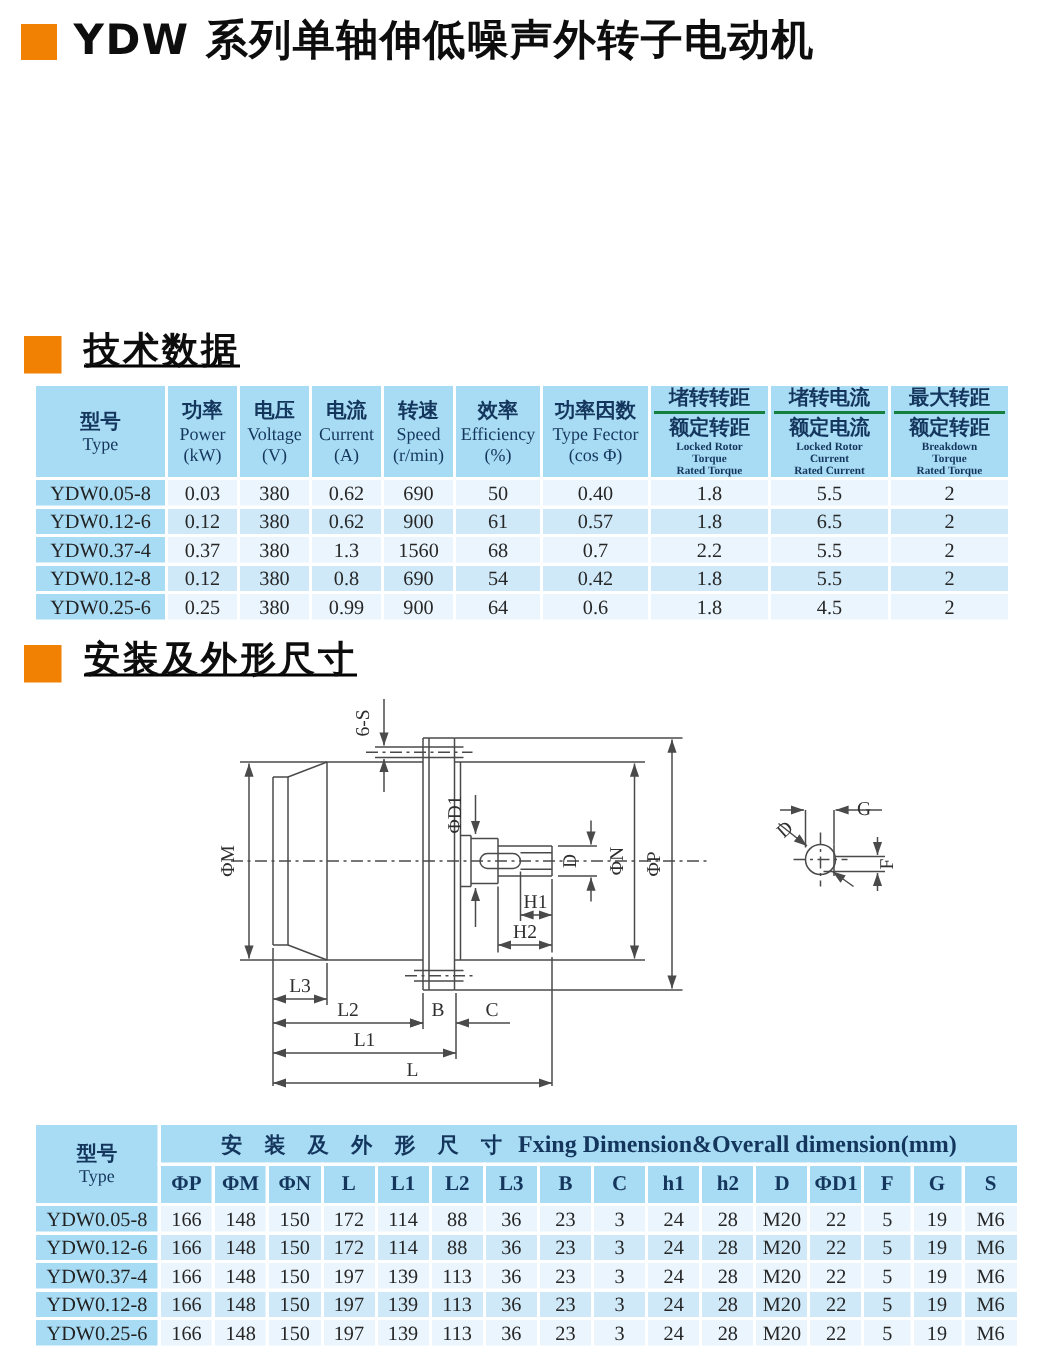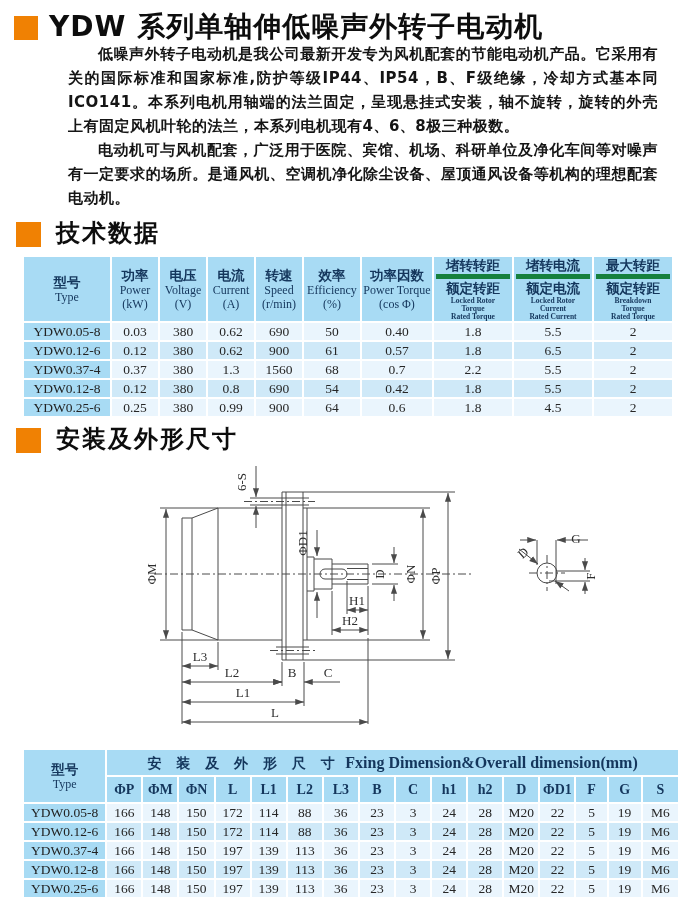--- a/index.html
+++ b/index.html
@@ -8,30 +8,30 @@
   .sq{display:inline-block;background:#f08103;}
   
   .title-row{position:absolute;left:14px;top:8px;display:flex;align-items:center;gap:11px;}
   .title-row .sq{width:24px;height:24px;margin-top:2px;}
   .title-row h1{margin:0;font-size:28px;font-weight:bold;color:#0d0d0d;letter-spacing:1px;}
   
   .intro{position:absolute;left:68px;top:42px;width:590px;color:#151515;
          font-size:15px;font-weight:600;line-height:24px;text-align:justify;letter-spacing:0.5px;}
   .intro p{margin:0;text-indent:2em;}
   
-  .sec{position:absolute;left:16px;display:flex;align-items:center;gap:15px;}
+  .sec{position:absolute;left:16px;display:flex;align-items:flex-end;gap:15px;text-decoration:underline;}
   .sec .sq{width:25px;height:25px;margin-top:3px;}
   .sec h2{margin:0;font-size:24px;font-weight:bold;color:#0d0d0d;letter-spacing:2px;}
   
   table{border-collapse:collapse;table-layout:fixed;}
   td,th{border:2px solid #fff;padding:0;text-align:center;vertical-align:middle;overflow:hidden;}
   .hbg{background:#a8dbf4;color:#14365c;}
   .hd-cn{font-family:"DejaVu Sans",sans-serif;font-weight:bold;font-size:13.5px;line-height:16px;}
   .hd-en{font-family:"Liberation Serif",serif;font-weight:normal;font-size:12px;line-height:14px;}
-  .frac-top{border-bottom:5px solid #15803d;padding-bottom:1px;margin:0 2px 1px 2px;}
+  .frac-top{border-bottom:2px solid #15803d;padding-bottom:1px;margin:0 2px 1px 2px;}
   .fr-en{font-family:"Liberation Serif",serif;font-weight:bold;font-size:7.5px;line-height:8px;margin-top:1px;}
   .num{font-family:"Liberation Serif",serif;font-size:13.5px;color:#262626;}
   .tcol{background:#a8dbf4;font-family:"Liberation Serif",serif;font-size:13.5px;color:#222;}
   .r-a td{background:#eaf5fd;}
   .r-b td{background:#cfe9f8;}
   .r-a td.tcol,.r-b td.tcol{background:#a8dbf4;}
   .t1{position:absolute;left:22px;top:255px;width:652px;}
   .t1 thead th{height:57px;}
   .t1 tbody tr{height:19px;}
   .t2{position:absolute;left:22px;top:748px;width:658px;}
@@ -49,24 +49,20 @@
 </head>
 <body>
 
 <div class="page">
 
   <div class="title-row">
     <span class="sq"></span>
     <h1>YDW 系列单轴伸低噪声外转子电动机</h1>
   </div>
 
-  <div class="intro">
-    <p>低噪声外转子电动机是我公司最新开发专为风机配套的节能电动机产品。它采用有关的国际标准和国家标准,防护等级IP44、IP54，B、F级绝缘，冷却方式基本同ICO141。本系列电机用轴端的法兰固定，呈现悬挂式安装，轴不旋转，旋转的外壳上有固定风机叶轮的法兰，本系列电机现有4、6、8极三种极数。</p>
-    <p>电动机可与风机配套，广泛用于医院、宾馆、机场、科研单位及净化车间等对噪声有一定要求的场所。是通风机、空调机净化除尘设备、屋顶通风设备等机构的理想配套电动机。</p>
-  </div>
 
   <div class="sec" style="top:217px">
     <span class="sq"></span>
     <h2>技术数据</h2>
   </div>
 
   <table class="t1">
     <colgroup>
       <col style="width:88px">
         <col style="width:48px">
@@ -105,21 +101,21 @@
           <div class="hd-en">Speed</div>
           <div class="hd-en">(r/min)</div>
         </th>
         <th class="hbg">
           <div class="hd-cn">效率</div>
           <div class="hd-en">Efficiency</div>
           <div class="hd-en">(%)</div>
         </th>
         <th class="hbg">
           <div class="hd-cn">功率因数</div>
-          <div class="hd-en">Power Torque</div>
+          <div class="hd-en">Type Fector</div>
           <div class="hd-en">(cos Φ)</div>
         </th>
         <th class="hbg">
           <div class="hd-cn frac-top">堵转转距</div>
           <div class="hd-cn">额定转距</div>
           <div class="fr-en">
             <div>Locked Rotor</div>
             <div>Torque</div>
             <div>Rated Torque</div>
           </div>

